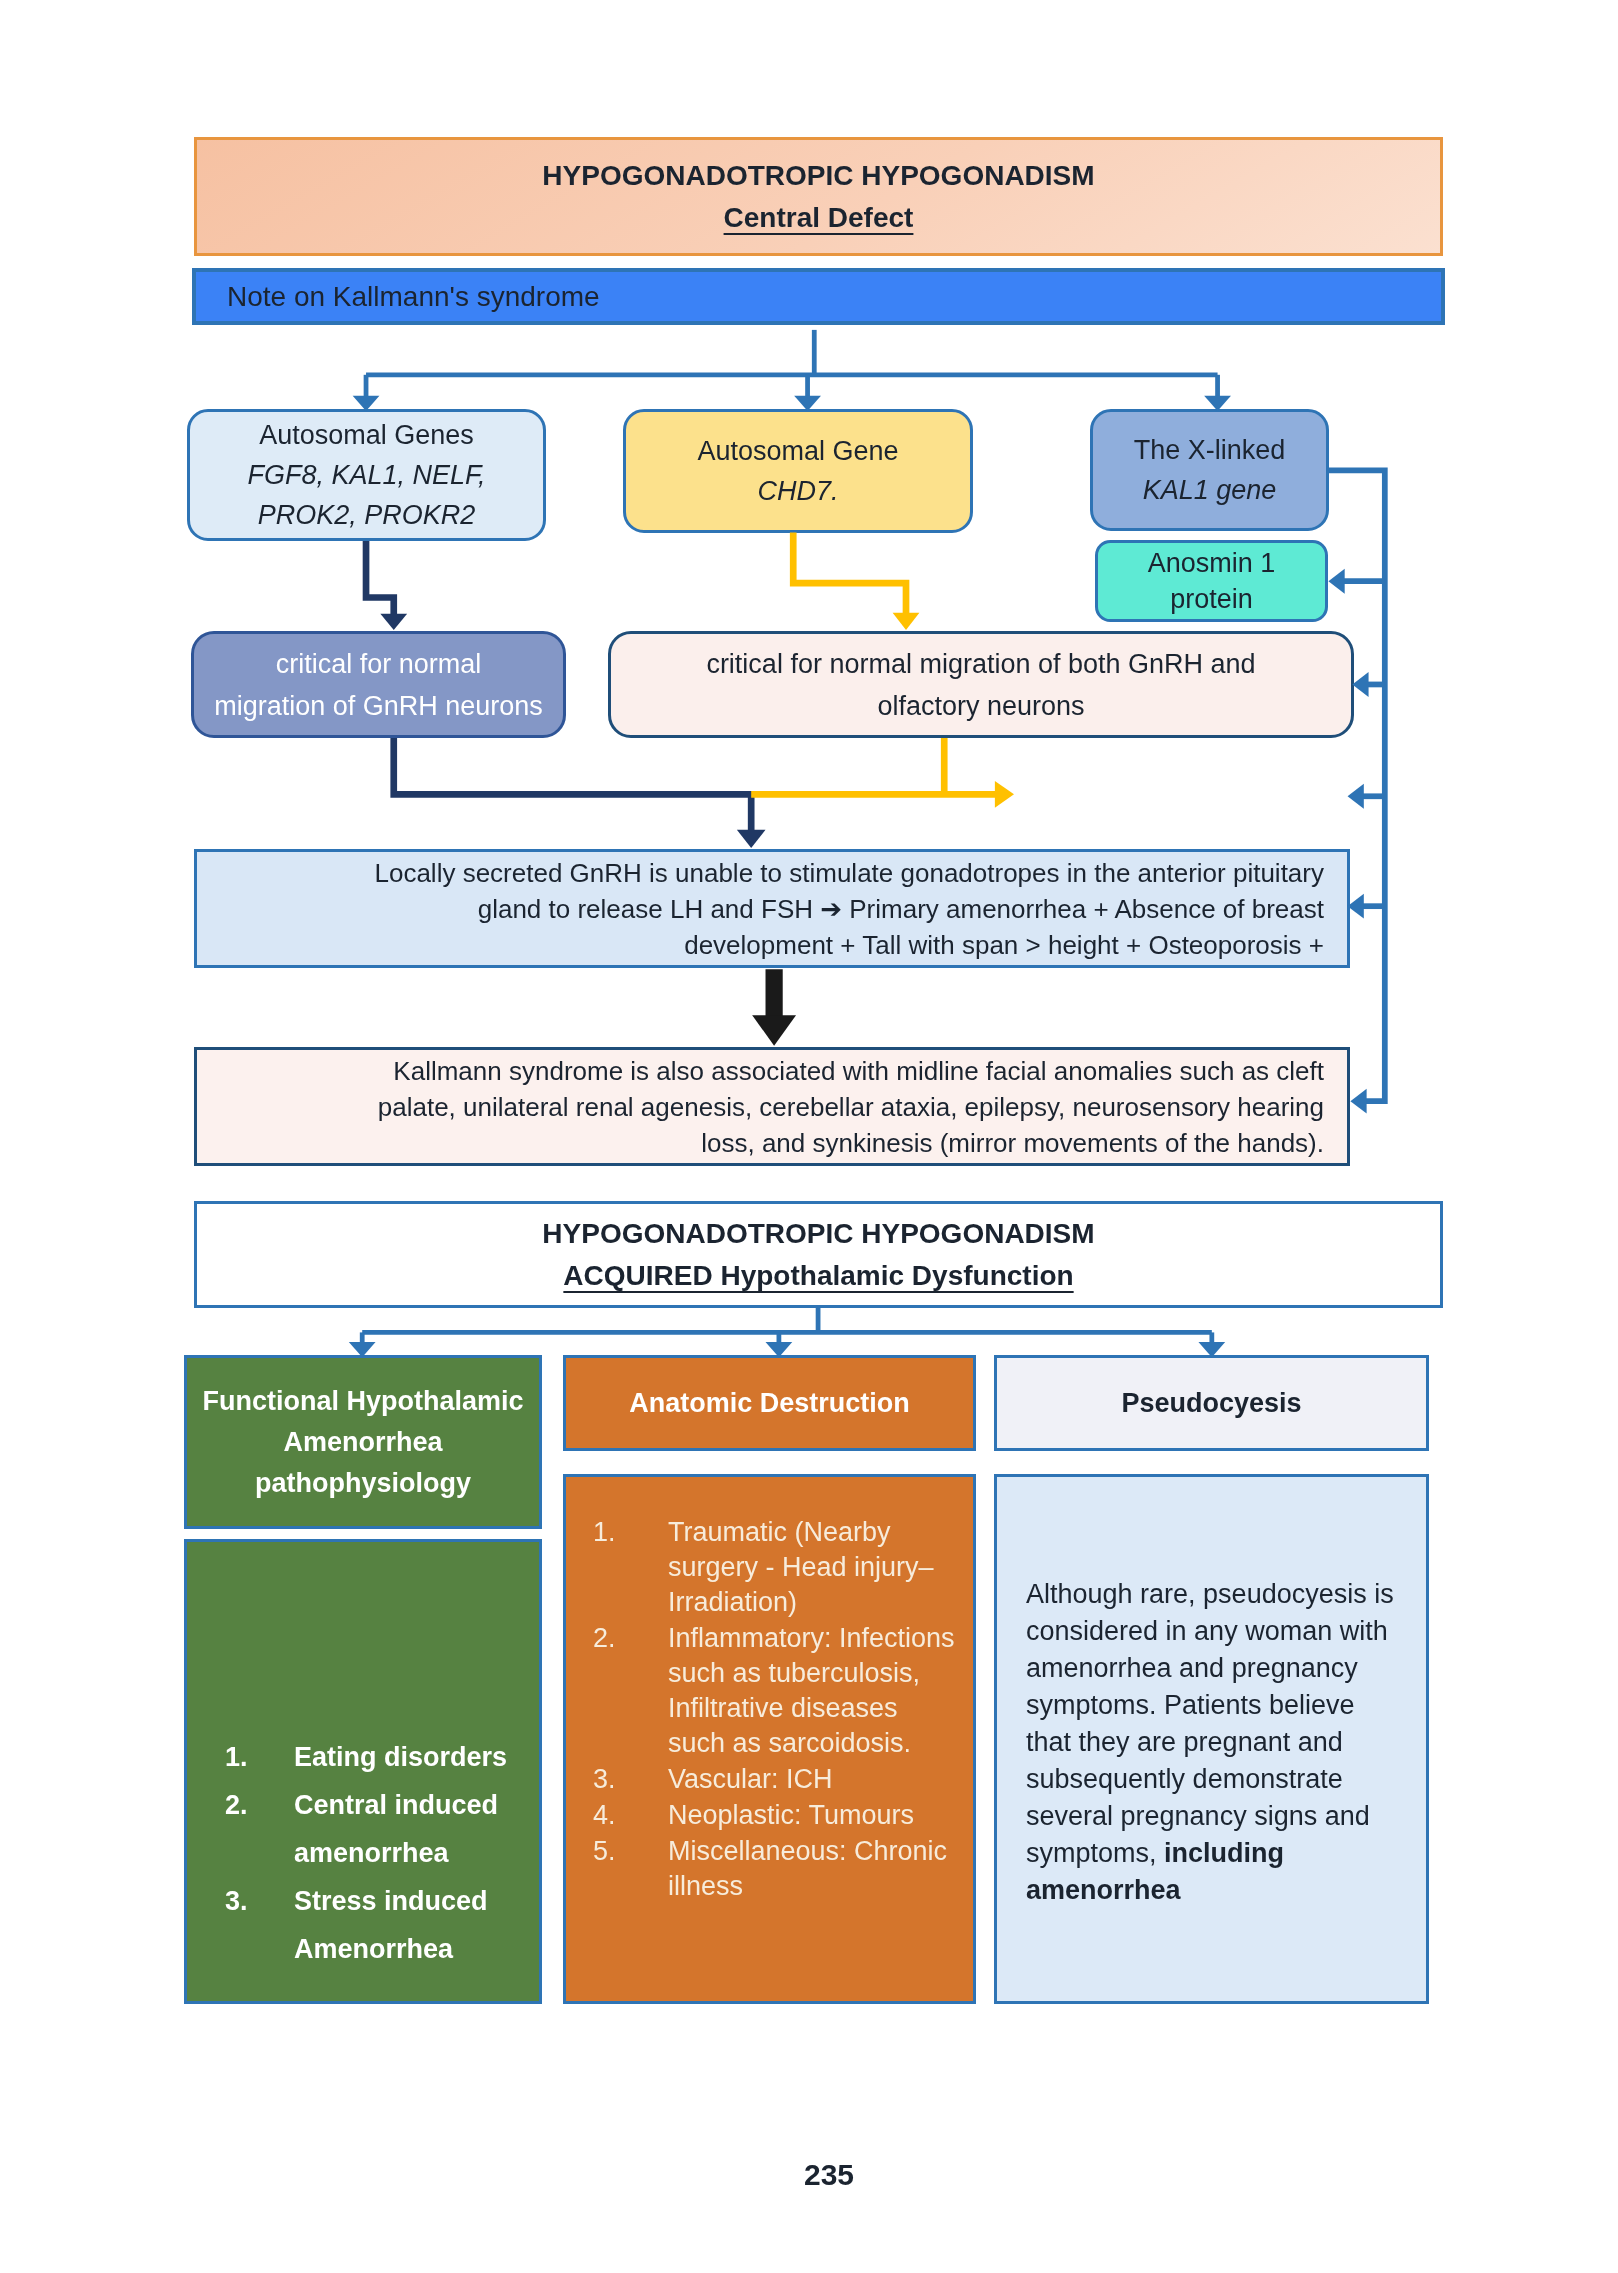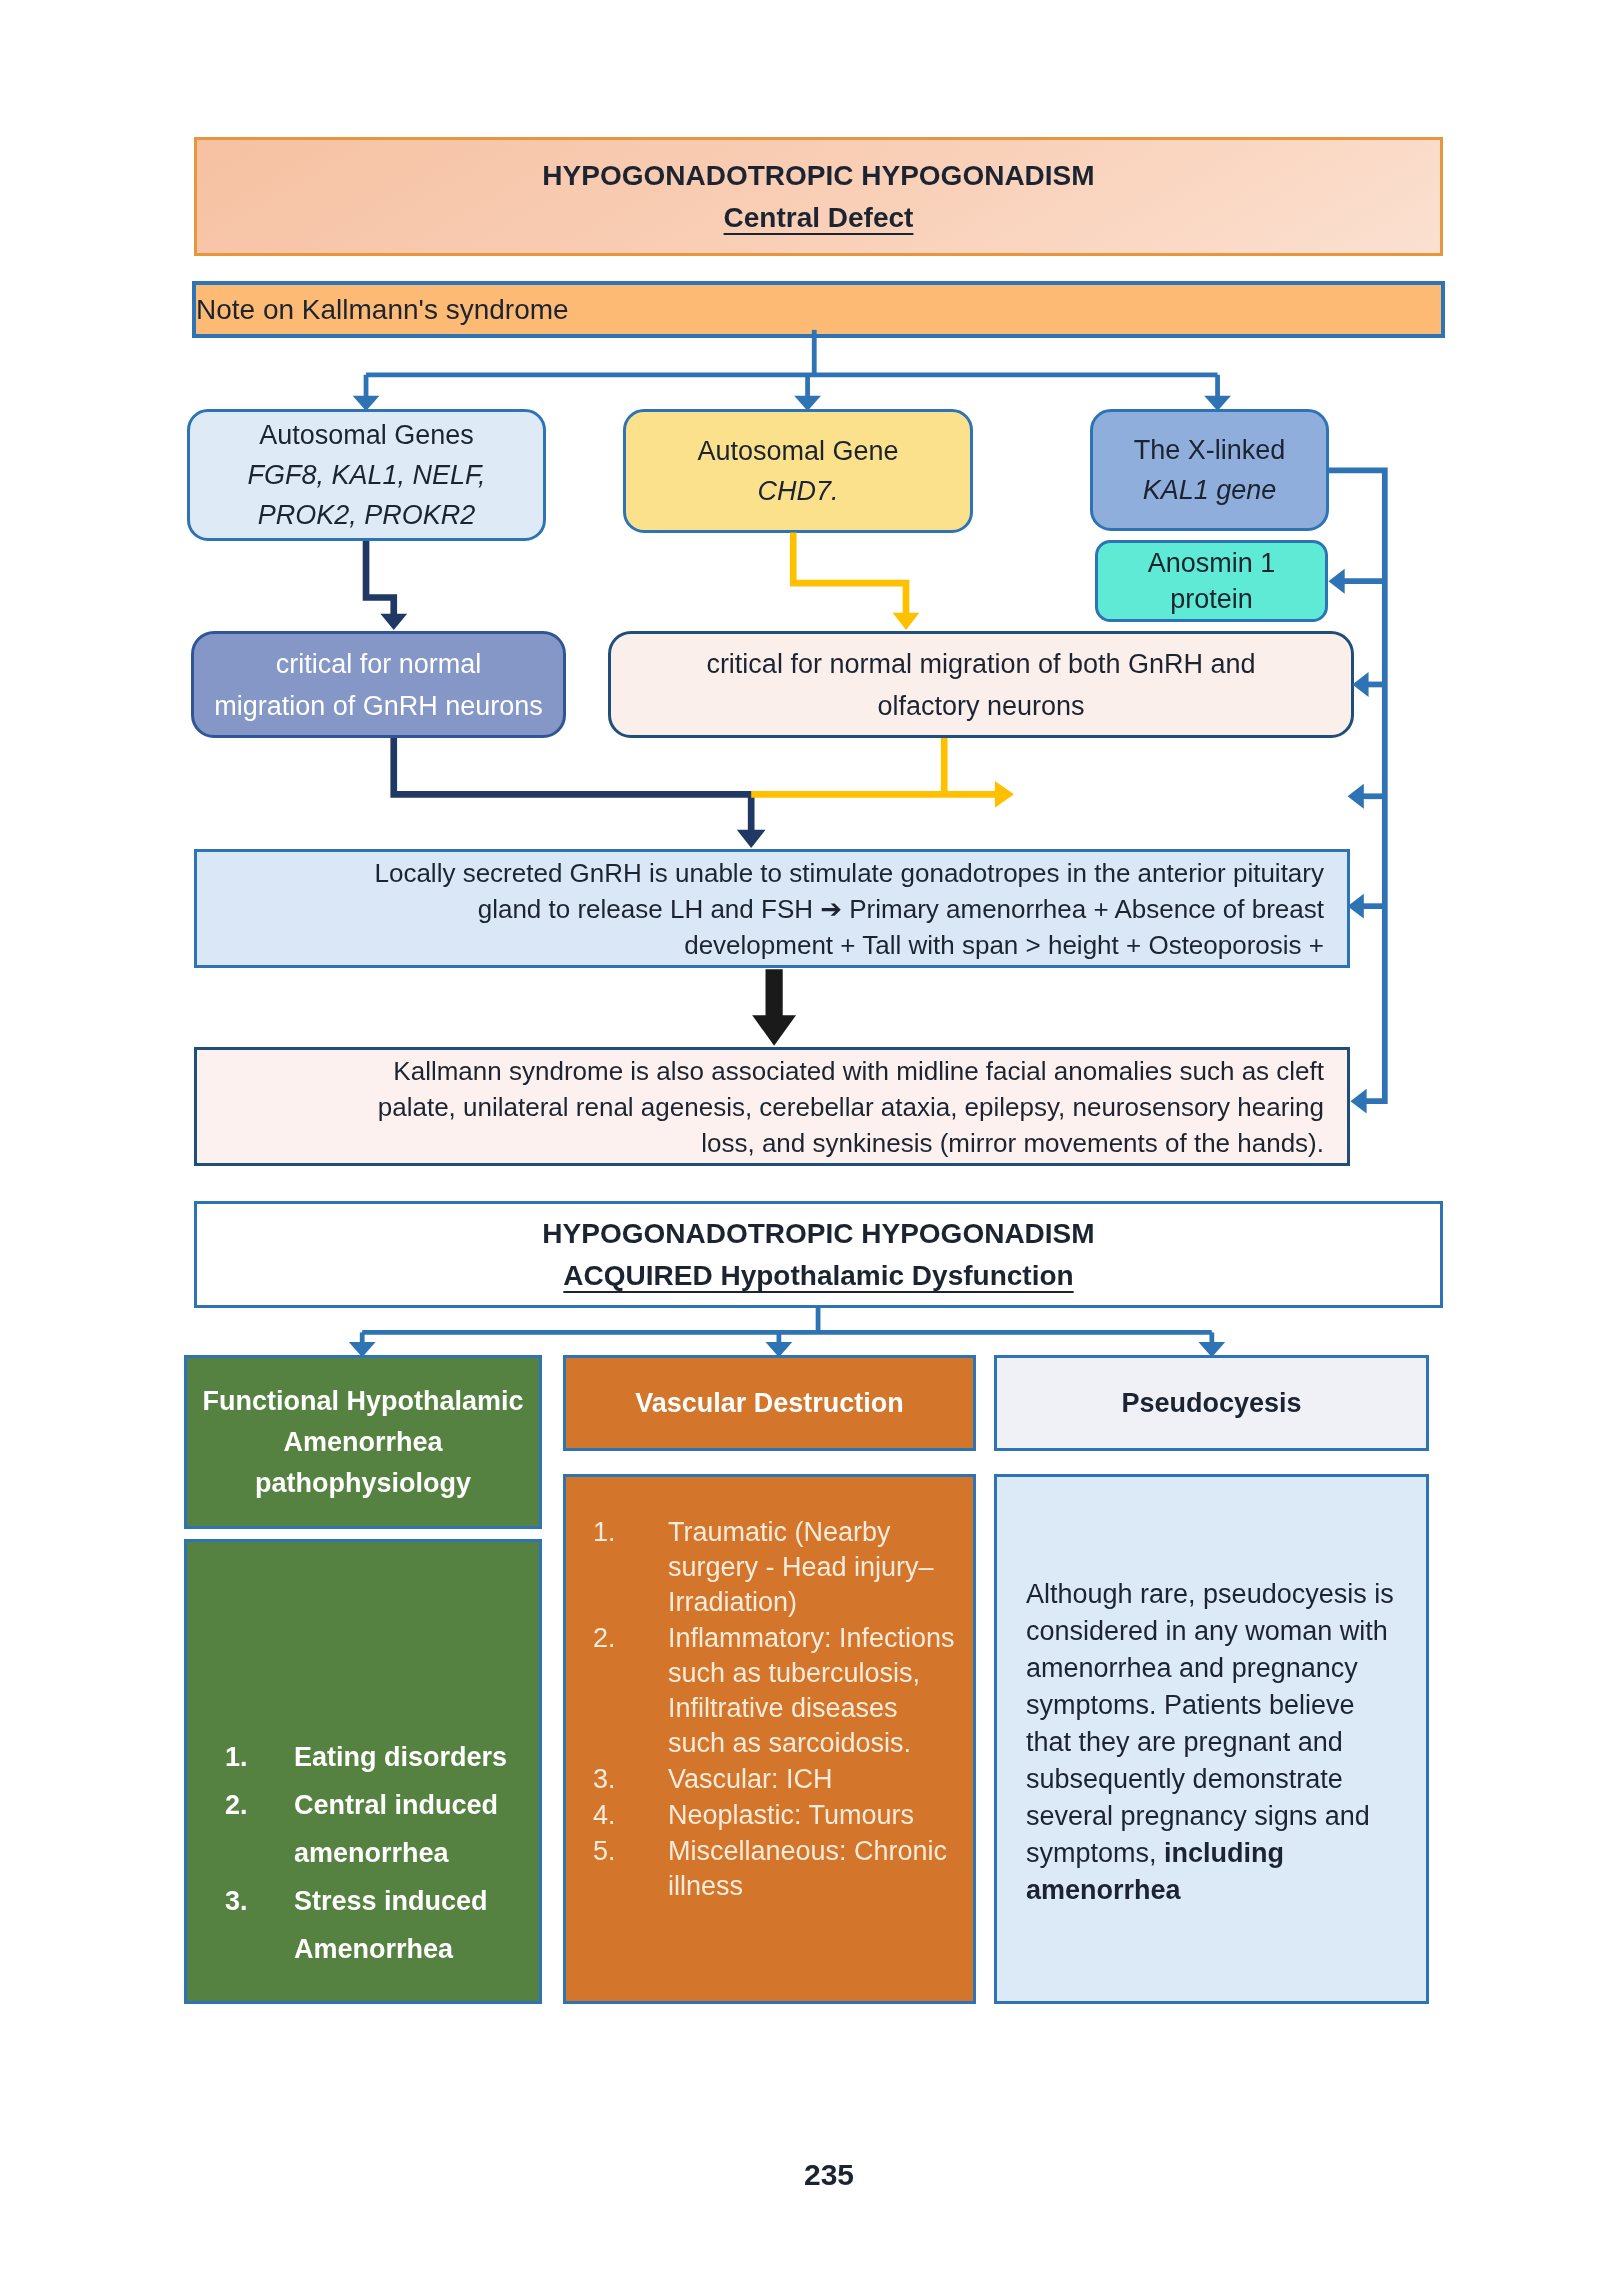--- a/index.html
+++ b/index.html
@@ -17,23 +17,23 @@
   
   .main-header{
     left:194px;top:137px;width:1249px;height:119px;
     border:3.8px solid #E8953E;
     background:linear-gradient(150deg,#F6C1A2 0%,#F9D0B8 55%,#FBE0D0 100%);
     font-size:28px;font-weight:bold;line-height:42px;
   }
   .underlined{text-decoration:underline;text-decoration-thickness:2.4px;text-underline-offset:5.7px;}
 
   .note-box{
-    left:192px;top:281px;width:1253px;height:57px;
-    border:4.8px solid #2E74B5;background:#fdba74;
-    display:flex;align-items:center;
+    left:192px;top:268px;width:1253px;height:57px;
+    border:4.8px solid #2E74B5;background:#3b82f6;
+    display:flex;align-items:center;padding-left:31px;
     font-size:28px;
   }
 
   .gene-box{
     border:3.8px solid #2E74B5;border-radius:21px;
     font-size:27px;line-height:40px;
   }
   .gene1{left:187px;top:409px;width:359px;height:132px;background:#DEEBF7;}
   .gene2{left:623px;top:409px;width:350px;height:124px;background:#FCE18C;}
   .gene3{left:1090px;top:409px;width:239px;height:122px;background:#8FAEDC;}
@@ -261,21 +261,21 @@
         <span class="li-text">Central induced amenorrhea</span>
       </li>
       <li>
         <span class="li-num">3.</span>
         <span class="li-text">Stress induced Amenorrhea</span>
       </li>
     </ul>
   </div>
 
   <div class="abs box col-header orange-bg col-orange-header center">
-    <div style="color:#ffffff;">Vascular Destruction</div>
+    <div style="color:#ffffff;">Anatomic Destruction</div>
   </div>
 
   <div class="abs box col-body orange-bg col-orange-list">
     <ul class="num-list orange-items">
       <li>
         <span class="li-num">1.</span>
         <span class="li-text">Traumatic (Nearby surgery - Head injury– Irradiation)</span>
       </li>
       <li>
         <span class="li-num">2.</span>

